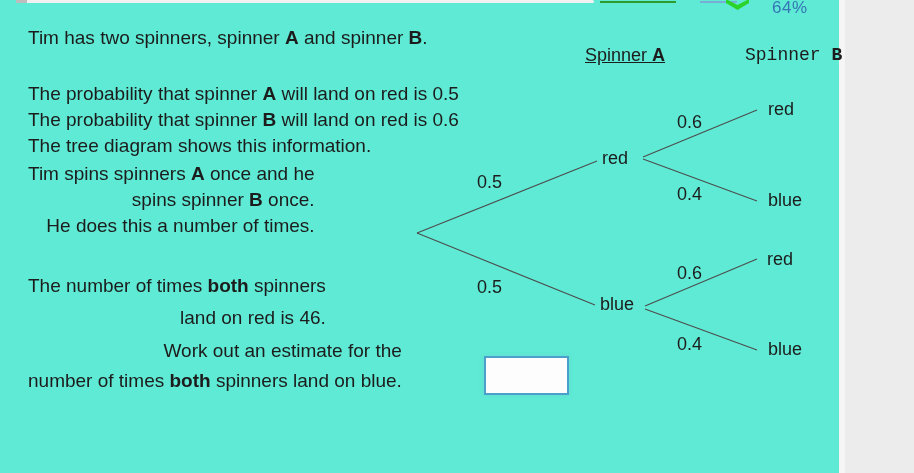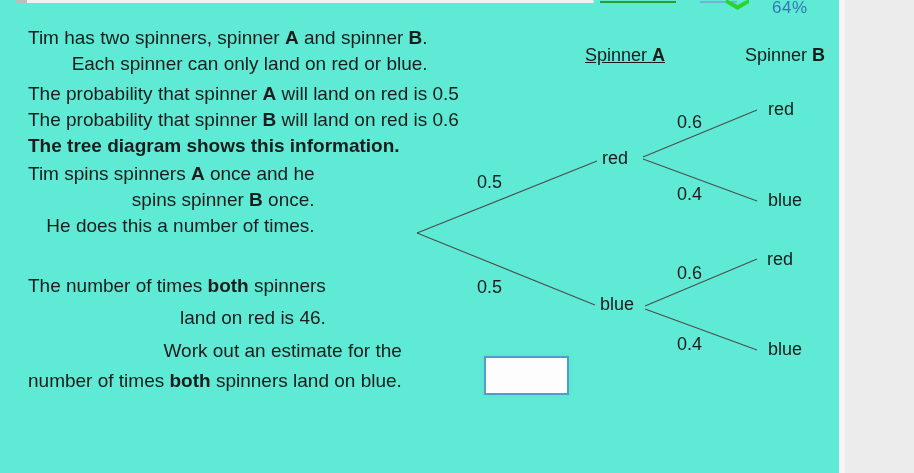--- a/index.html
+++ b/index.html
@@ -13,29 +13,29 @@
   
   .top-stripe{position:absolute;left:16px;top:0;width:578px;height:3px;background:#f1f1f1;border-radius:2px;}
   .top-dark{position:absolute;left:16px;top:0;width:11px;height:3px;background:#bdbdbd;}
   .green-line{position:absolute;left:600px;top:1px;width:76px;height:2px;background:#2f9c2f;}
   .blue-line{position:absolute;left:700px;top:1px;width:37px;height:2px;background:#7aadd6;}
   .chevron{position:absolute;left:726px;top:-1px;width:23px;height:11px;}
   .progress-pct{position:absolute;left:772px;top:-2px;font-size:17px;letter-spacing:.5px;color:#3676b5;}
 
   
   .para{position:absolute;left:28px;font-size:19px;line-height:26px;white-space:nowrap;text-align:right;}
-  .p1{top:25px;} .p2{top:81px;} .p3{top:133px;font-weight:bold;} .p4{top:161px;}
+  .p1{top:25px;} .p2{top:81px;} .p3{top:133px;} .p4{top:161px;}
   .p5{top:270px;line-height:32px;} .p6{top:336px;line-height:30px;}
   .para b{font-weight:bold;}
 
   
   .tree-svg{position:absolute;left:400px;top:80px;width:380px;height:290px;}
   .tlabel{position:absolute;font-size:18px;line-height:18px;white-space:nowrap;}
   .theader{position:absolute;font-size:18px;line-height:18px;white-space:nowrap;}
-  .h-a{left:585px;top:46px;text-decoration:underline;} .h-b{left:745px;top:46px;}
+  .h-a{left:585px;top:46px;text-decoration:underline;} .h-b{left:745px;top:46px;font-family:Liberation Mono, monospace;}
   .p05a{left:477px;top:173px;} .p05b{left:477px;top:278px;}
   .n-red{left:602px;top:149px;} .n-blue{left:600px;top:295px;}
   .p06a{left:677px;top:113px;} .p04a{left:677px;top:185px;}
   .l-red-a{left:768px;top:100px;} .l-blue-a{left:768px;top:191px;}
   .p06b{left:677px;top:264px;} .p04b{left:677px;top:335px;}
   .l-red-b{left:767px;top:250px;} .l-blue-b{left:768px;top:340px;}
 
   
   .answer-input{position:absolute;left:484px;top:356px;width:85px;height:39px;box-sizing:border-box;
         border:2px solid #4aa0cb;background:#fdfdfd;outline:none;font-size:18px;
@@ -54,21 +54,20 @@
   <div class="top-dark"></div>
   <div class="green-line"></div>
   <div class="blue-line"></div>
   <svg class="chevron" viewBox="0 0 23 11">
     <polygon points="0,0 11.5,6 23,0 23,4 11.5,11 0,4" fill="#2bd42b"></polygon>
   </svg>
   <span class="progress-pct">64%</span>
 
   <div class="para p1">
     <div><span>Tim has two spinners, spinner </span><b>A</b><span> and spinner </span><b>B</b><span>.</span></div>
-    <div><span>Each spinner can only land on red or blue.</span></div>
   </div>
 
   <div class="para p2">
     <div><span>The probability that spinner </span><b>A</b><span> will land on red is 0.5</span></div>
     <div><span>The probability that spinner </span><b>B</b><span> will land on red is 0.6</span></div>
   </div>
 
   <div class="para p3">
     <div><span>The tree diagram shows this information.</span></div>
   </div>

